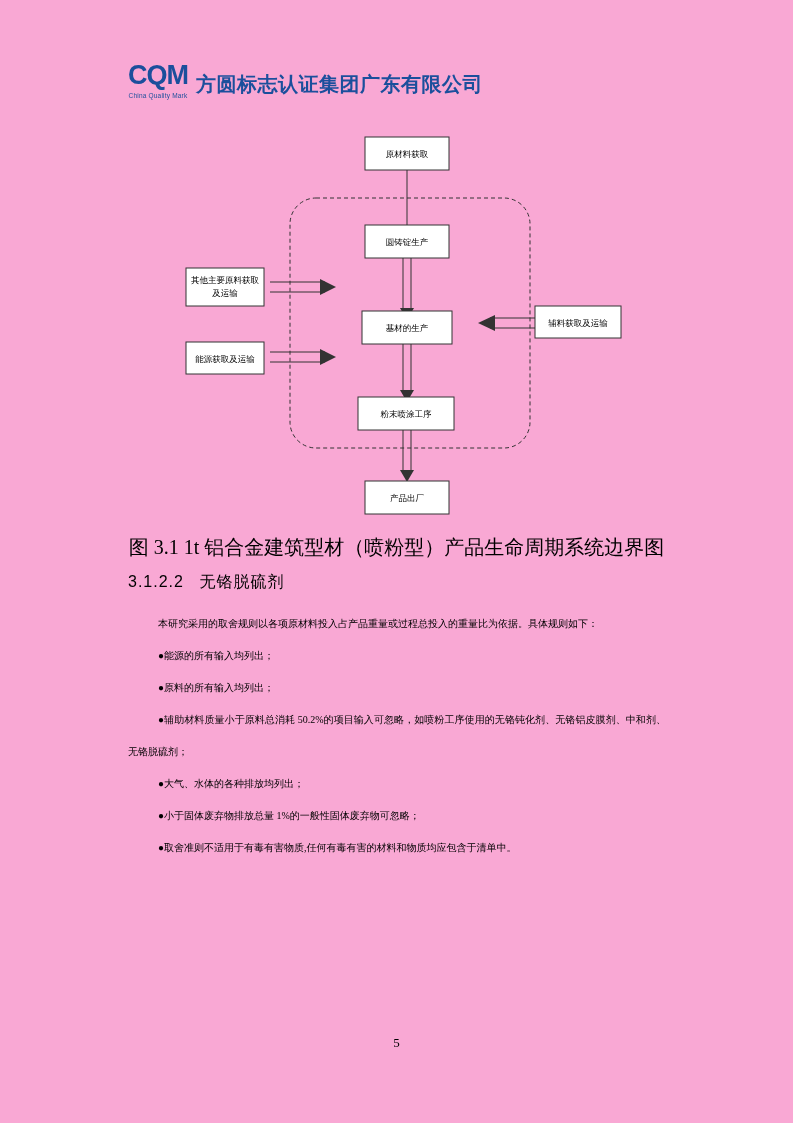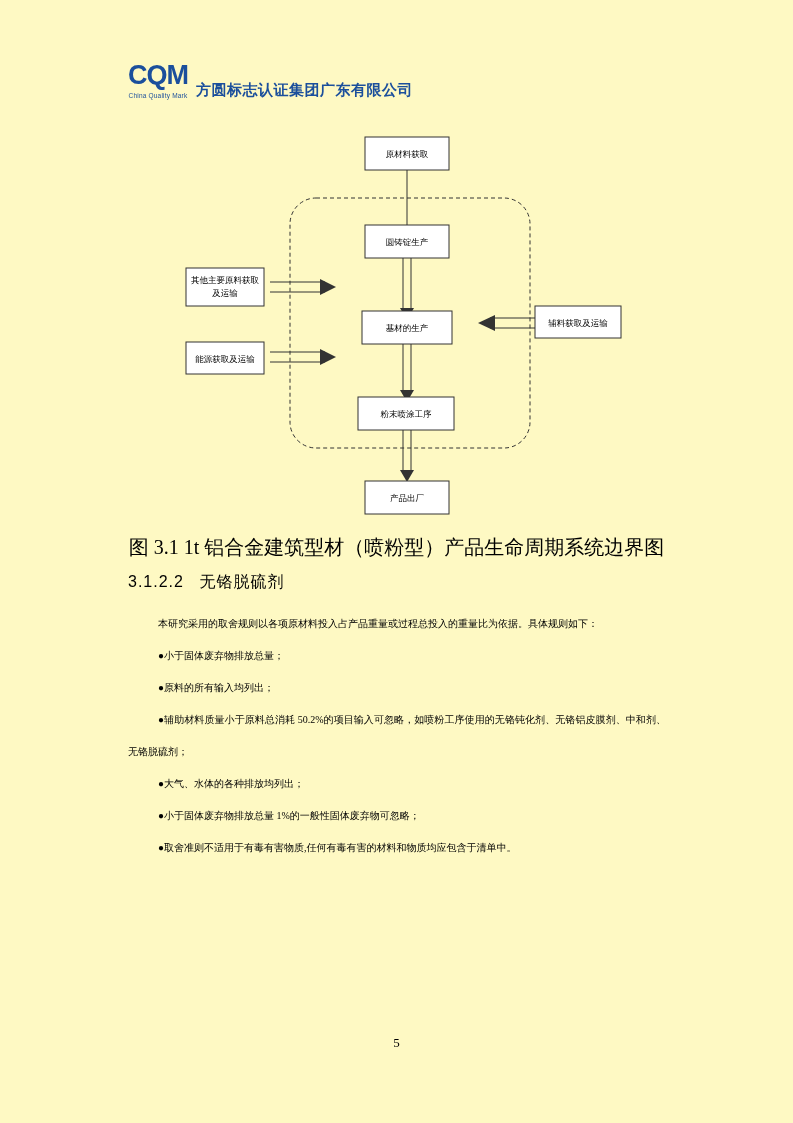--- a/index.html
+++ b/index.html
@@ -4,21 +4,21 @@
 <style>
   html, body {
     margin: 0;
     padding: 0;
     background: #b0b0b0;
   }
   .page {
     position: relative;
     width: 793px;
     height: 1123px;
-    background: #fef9c3;
+    background: #f9a8d4;
     margin: 0 auto;
     font-family: "Liberation Serif", serif;
     color: #000000;
     overflow: hidden;
   }
 
   
   .header {
     position: absolute;
     left: 128px;
@@ -43,24 +43,24 @@
   .logo-sub {
     font-family: "Liberation Sans", sans-serif;
     font-size: 6.5px;
     color: #1b4f9c;
     letter-spacing: 0.2px;
     margin-top: 3px;
   }
   .logo-title {
     font-family: "Liberation Sans", sans-serif;
     font-weight: bold;
-    font-size: 15px;
+    font-size: 20px;
     color: #1b4f9c;
     line-height: 1;
-    margin-top: 20px;
+    margin-top: 12px;
     letter-spacing: 0.5px;
   }
 
   
   .diagram {
     position: absolute;
     left: 150px;
     top: 120px;
     width: 520px;
     height: 410px;
@@ -190,21 +190,21 @@
 
   <div class="fig-caption">图 3.1 1t 铝合金建筑型材（喷粉型）产品生命周期系统边界图</div>
 
   <div class="section-head">
     <span>3.1.2.2</span>
     <span style="margin-left:10px;">无铬脱硫剂</span>
   </div>
 
   <div class="body">
     <p class="indent2">本研究采用的取舍规则以各项原材料投入占产品重量或过程总投入的重量比为依据。具体规则如下：</p>
-    <p class="bullet">●小于固体废弃物排放总量；</p>
+    <p class="bullet">●能源的所有输入均列出；</p>
     <p class="bullet">●原料的所有输入均列出；</p>
     <p class="bullet">●辅助材料质量小于原料总消耗 50.2%的项目输入可忽略，如喷粉工序使用的无铬钝化剂、无铬铝皮膜剂、中和剂、无铬脱硫剂；</p>
     <p class="bullet">●大气、水体的各种排放均列出；</p>
     <p class="bullet">●小于固体废弃物排放总量 1%的一般性固体废弃物可忽略；</p>
     <p class="bullet">●取舍准则不适用于有毒有害物质,任何有毒有害的材料和物质均应包含于清单中。</p>
   </div>
 
   <div class="page-number">5</div>
 
 </div>

